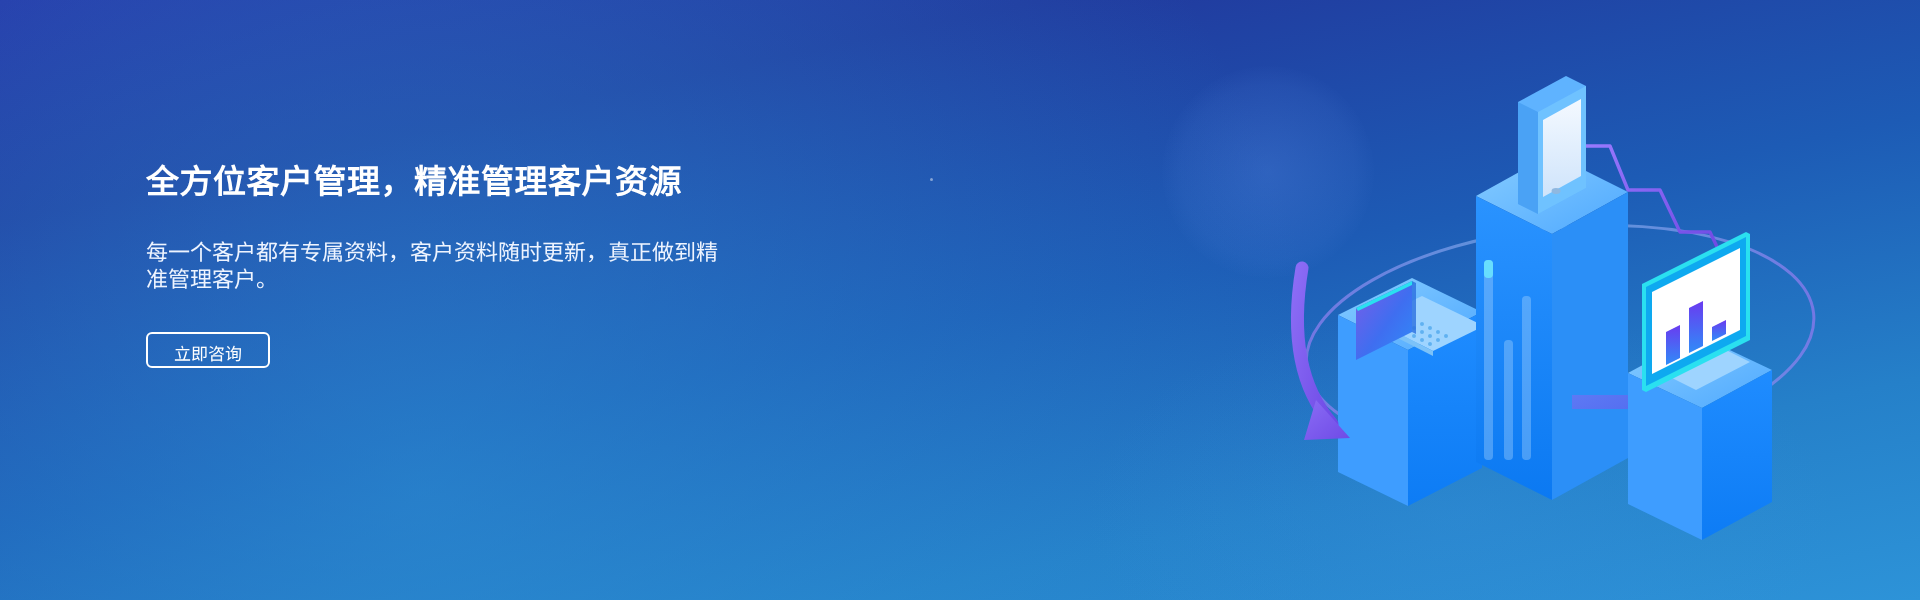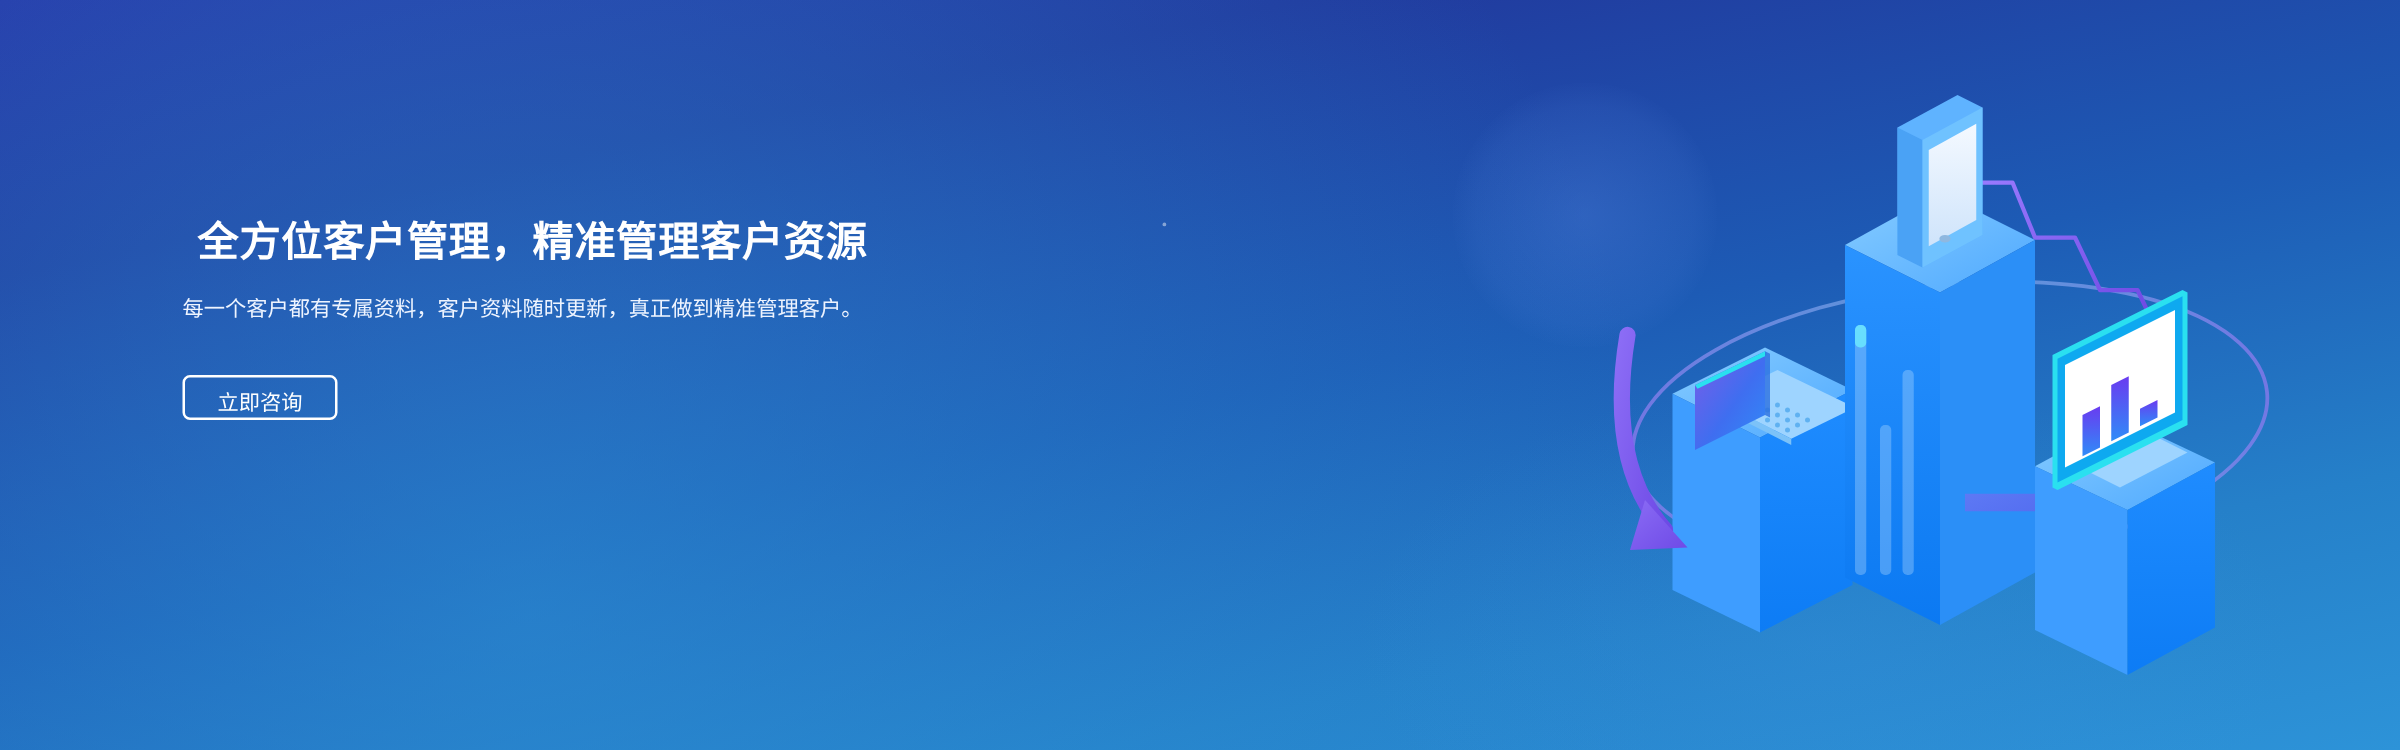--- a/index.html
+++ b/index.html
@@ -47,32 +47,32 @@
   }
 
   
   .copy {
     position: absolute;
     left: 146px;
     top: 160px;
     width: 640px;
   }
   .headline {
-    margin: 12px;
+    margin: 0;
     font-size: 33px;
     line-height: 44px;
     font-weight: 700;
     color: #ffffff;
     letter-spacing: 0.5px;
     white-space: nowrap;
   }
   .subcopy {
-    margin: 18px 0 0 0;
+    margin: 35px 0 0 0;
     width: 590px;
-    font-size: 17px;
+    font-size: 22px;
     line-height: 27px;
     color: #eef4ff;
     font-weight: 400;
   }
   .cta {
     display: inline-block;
     margin-top: 39px;
     padding: 0 26px;
     height: 36px;
     line-height: 42px;

